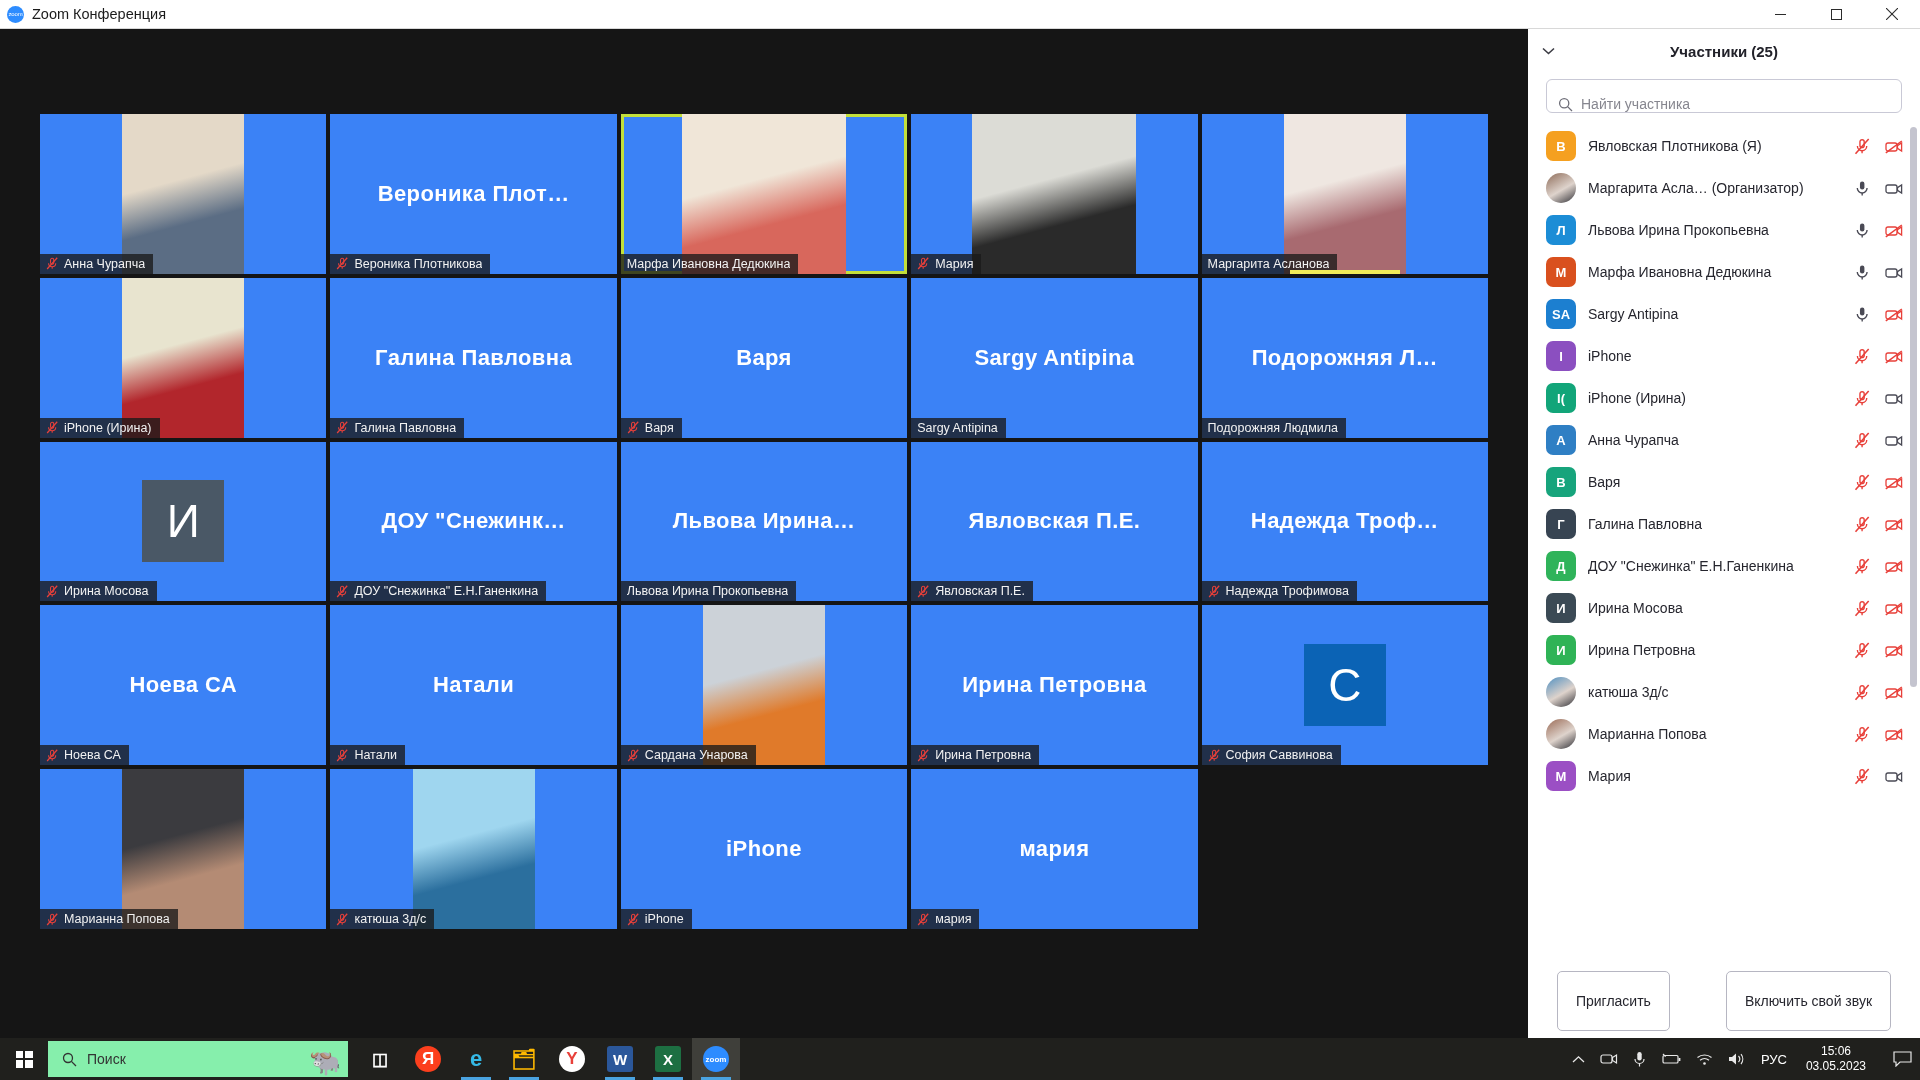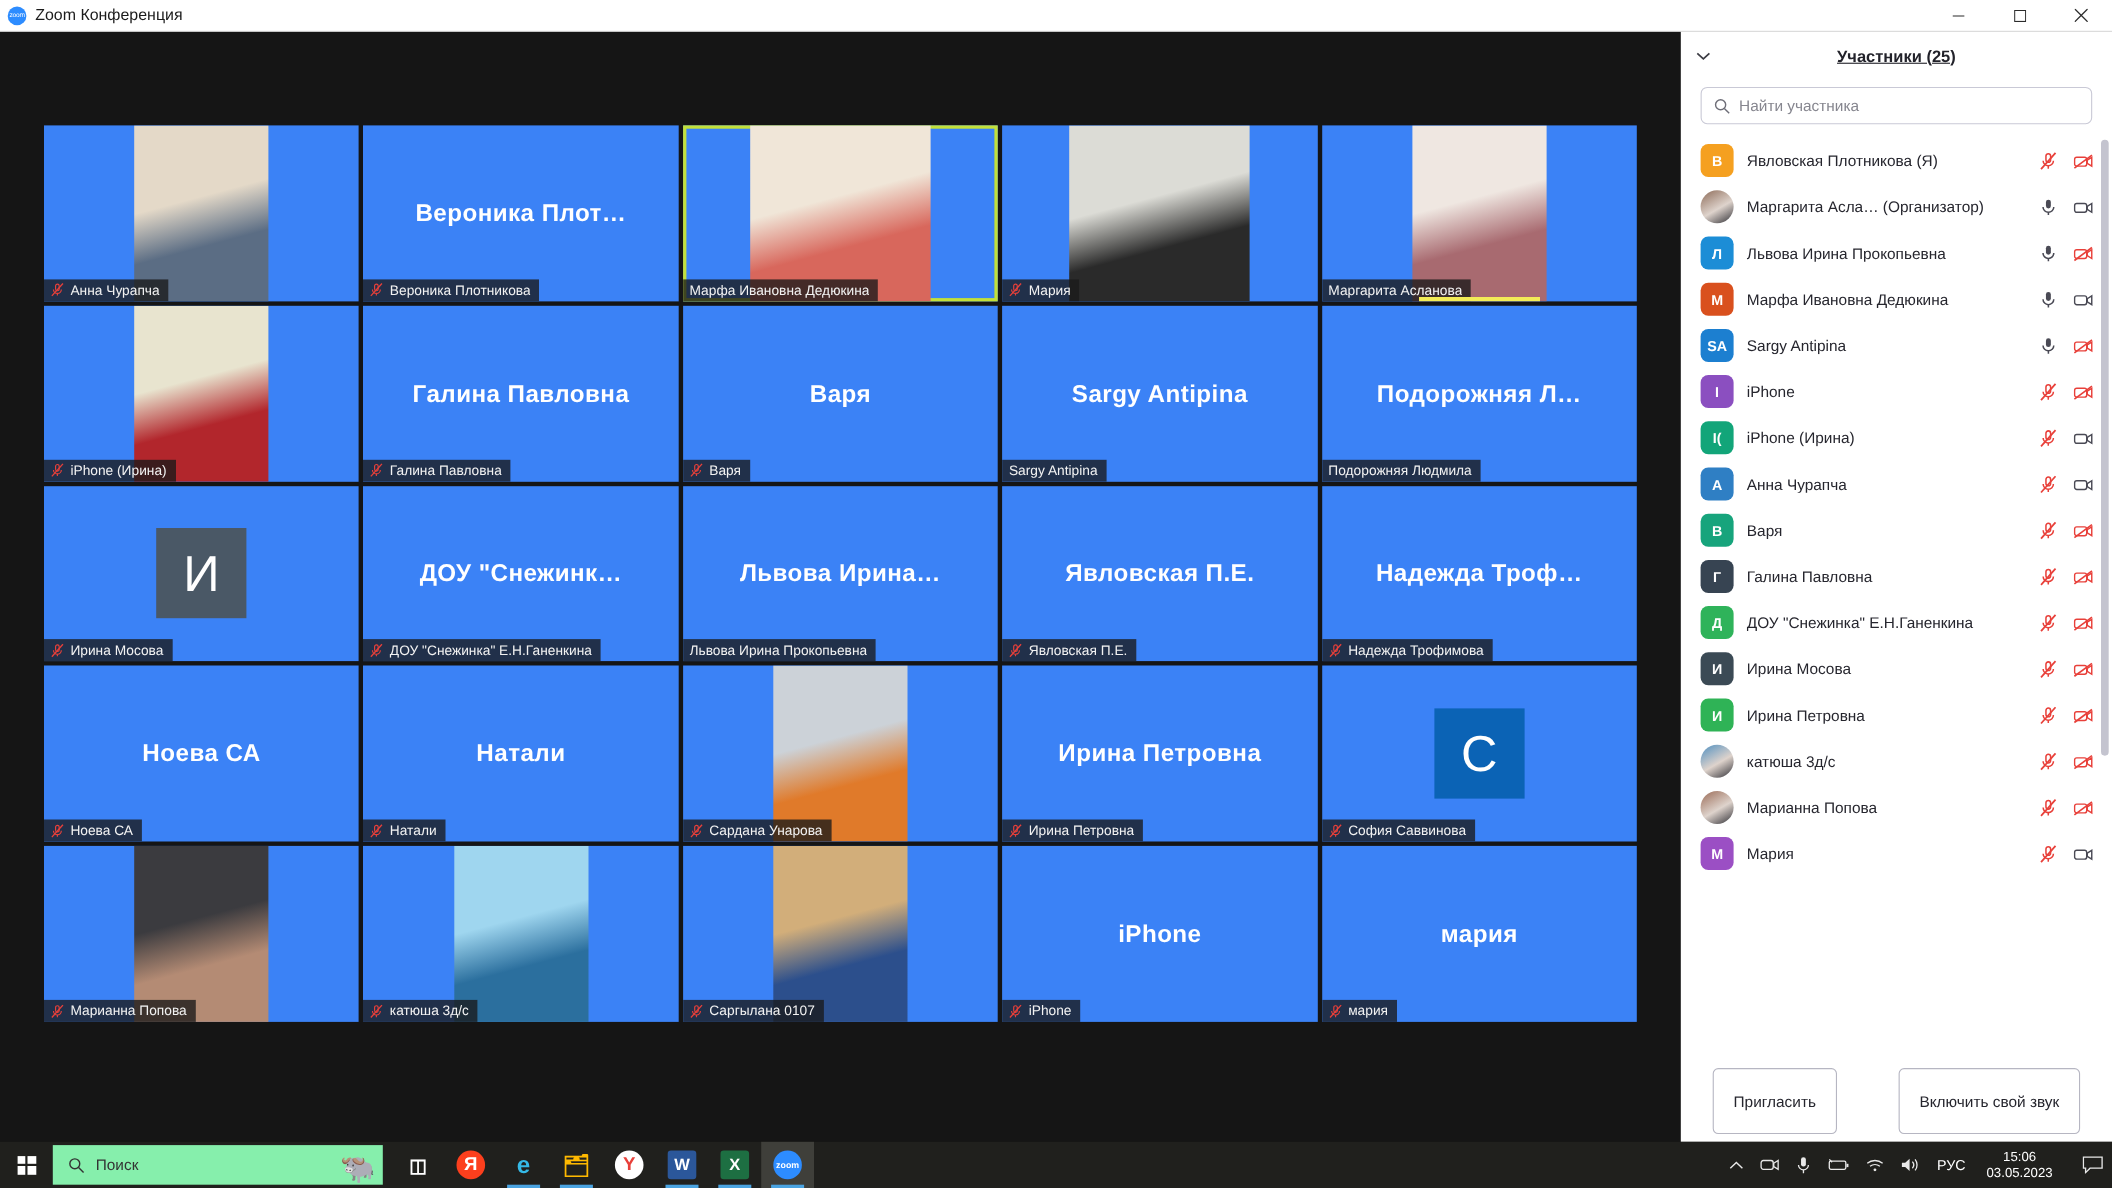--- a/index.html
+++ b/index.html
@@ -90,26 +90,26 @@
     height: 44px; display: flex; align-items: center;
     position: relative; flex: 0 0 auto;
   }
   #panel-collapse {
     position: absolute; left: 10px; top: 12px;
     width: 20px; height: 20px; display: flex;
     align-items: center; justify-content: center; color: #3c3c44;
   }
   #panel-title {
     width: 100%; text-align: center; font-size: 15px;
-    font-weight: bold; color: #22222a; text-decoration: underline;
+    font-weight: bold; color: #22222a;
   }
   #search-wrap { padding: 6px 18px 12px 18px; flex: 0 0 auto; }
   #search-box {
     height: 34px; border: 1px solid #c9c9d6; border-radius: 6px;
-    display: flex; align-items: center; gap: 8px; padding: 0 11px;
+    display: flex; align-items: flex-end; gap: 8px; padding: 0 11px;
   }
   #search-box input {
     border: 0; outline: 0; font-size: 14px; color: #55555f;
     width: 100%; background: transparent;
     font-family: "Liberation Sans", sans-serif;
   }
   #search-box input::placeholder { color: #86868f; }
   #plist { flex: 1 1 auto; overflow: hidden; position: relative; }
   .prow {
     height: 42px; display: flex; align-items: center;
@@ -471,34 +471,20 @@
         <div class="namebar">
           <span class="mutedot">
             <svg width="13" height="13" viewBox="0 0 16 16">
               <rect x="5.6" y="1.6" width="4" height="7.4" rx="2" fill="none" stroke="#e8403a" stroke-width="1.3"></rect>
               <path d="M3.2 7.6 a4.4 4.4 0 0 0 8.8 0" fill="none" stroke="#e8403a" stroke-width="1.3"></path>
               <line x1="7.6" y1="12" x2="7.6" y2="14.4" stroke="#e8403a" stroke-width="1.3"></line>
               <line x1="1.4" y1="14.8" x2="13.8" y2="0.9" stroke="#e8403a" stroke-width="1.5"></line>
             </svg>
           </span>
           <span class="nm">катюша 3д/с</span>
-        </div>
-      </div>
-      <div class="tile">
-        <div class="vid" style="background: linear-gradient(165deg, rgb(210, 174, 122) 0%, rgb(210, 174, 122) 42%, rgb(44, 79, 140) 66%, rgb(44, 79, 140) 100%);"></div>
-        <div class="namebar">
-          <span class="mutedot">
-            <svg width="13" height="13" viewBox="0 0 16 16">
-              <rect x="5.6" y="1.6" width="4" height="7.4" rx="2" fill="none" stroke="#e8403a" stroke-width="1.3"></rect>
-              <path d="M3.2 7.6 a4.4 4.4 0 0 0 8.8 0" fill="none" stroke="#e8403a" stroke-width="1.3"></path>
-              <line x1="7.6" y1="12" x2="7.6" y2="14.4" stroke="#e8403a" stroke-width="1.3"></line>
-              <line x1="1.4" y1="14.8" x2="13.8" y2="0.9" stroke="#e8403a" stroke-width="1.5"></line>
-            </svg>
-          </span>
-          <span class="nm">Саргылана 0107</span>
         </div>
       </div>
       <div class="tile">
         <div class="bigname">iPhone</div>
         <div class="namebar">
           <span class="mutedot">
             <svg width="13" height="13" viewBox="0 0 16 16">
               <rect x="5.6" y="1.6" width="4" height="7.4" rx="2" fill="none" stroke="#e8403a" stroke-width="1.3"></rect>
               <path d="M3.2 7.6 a4.4 4.4 0 0 0 8.8 0" fill="none" stroke="#e8403a" stroke-width="1.3"></path>
               <line x1="7.6" y1="12" x2="7.6" y2="14.4" stroke="#e8403a" stroke-width="1.3"></line>

